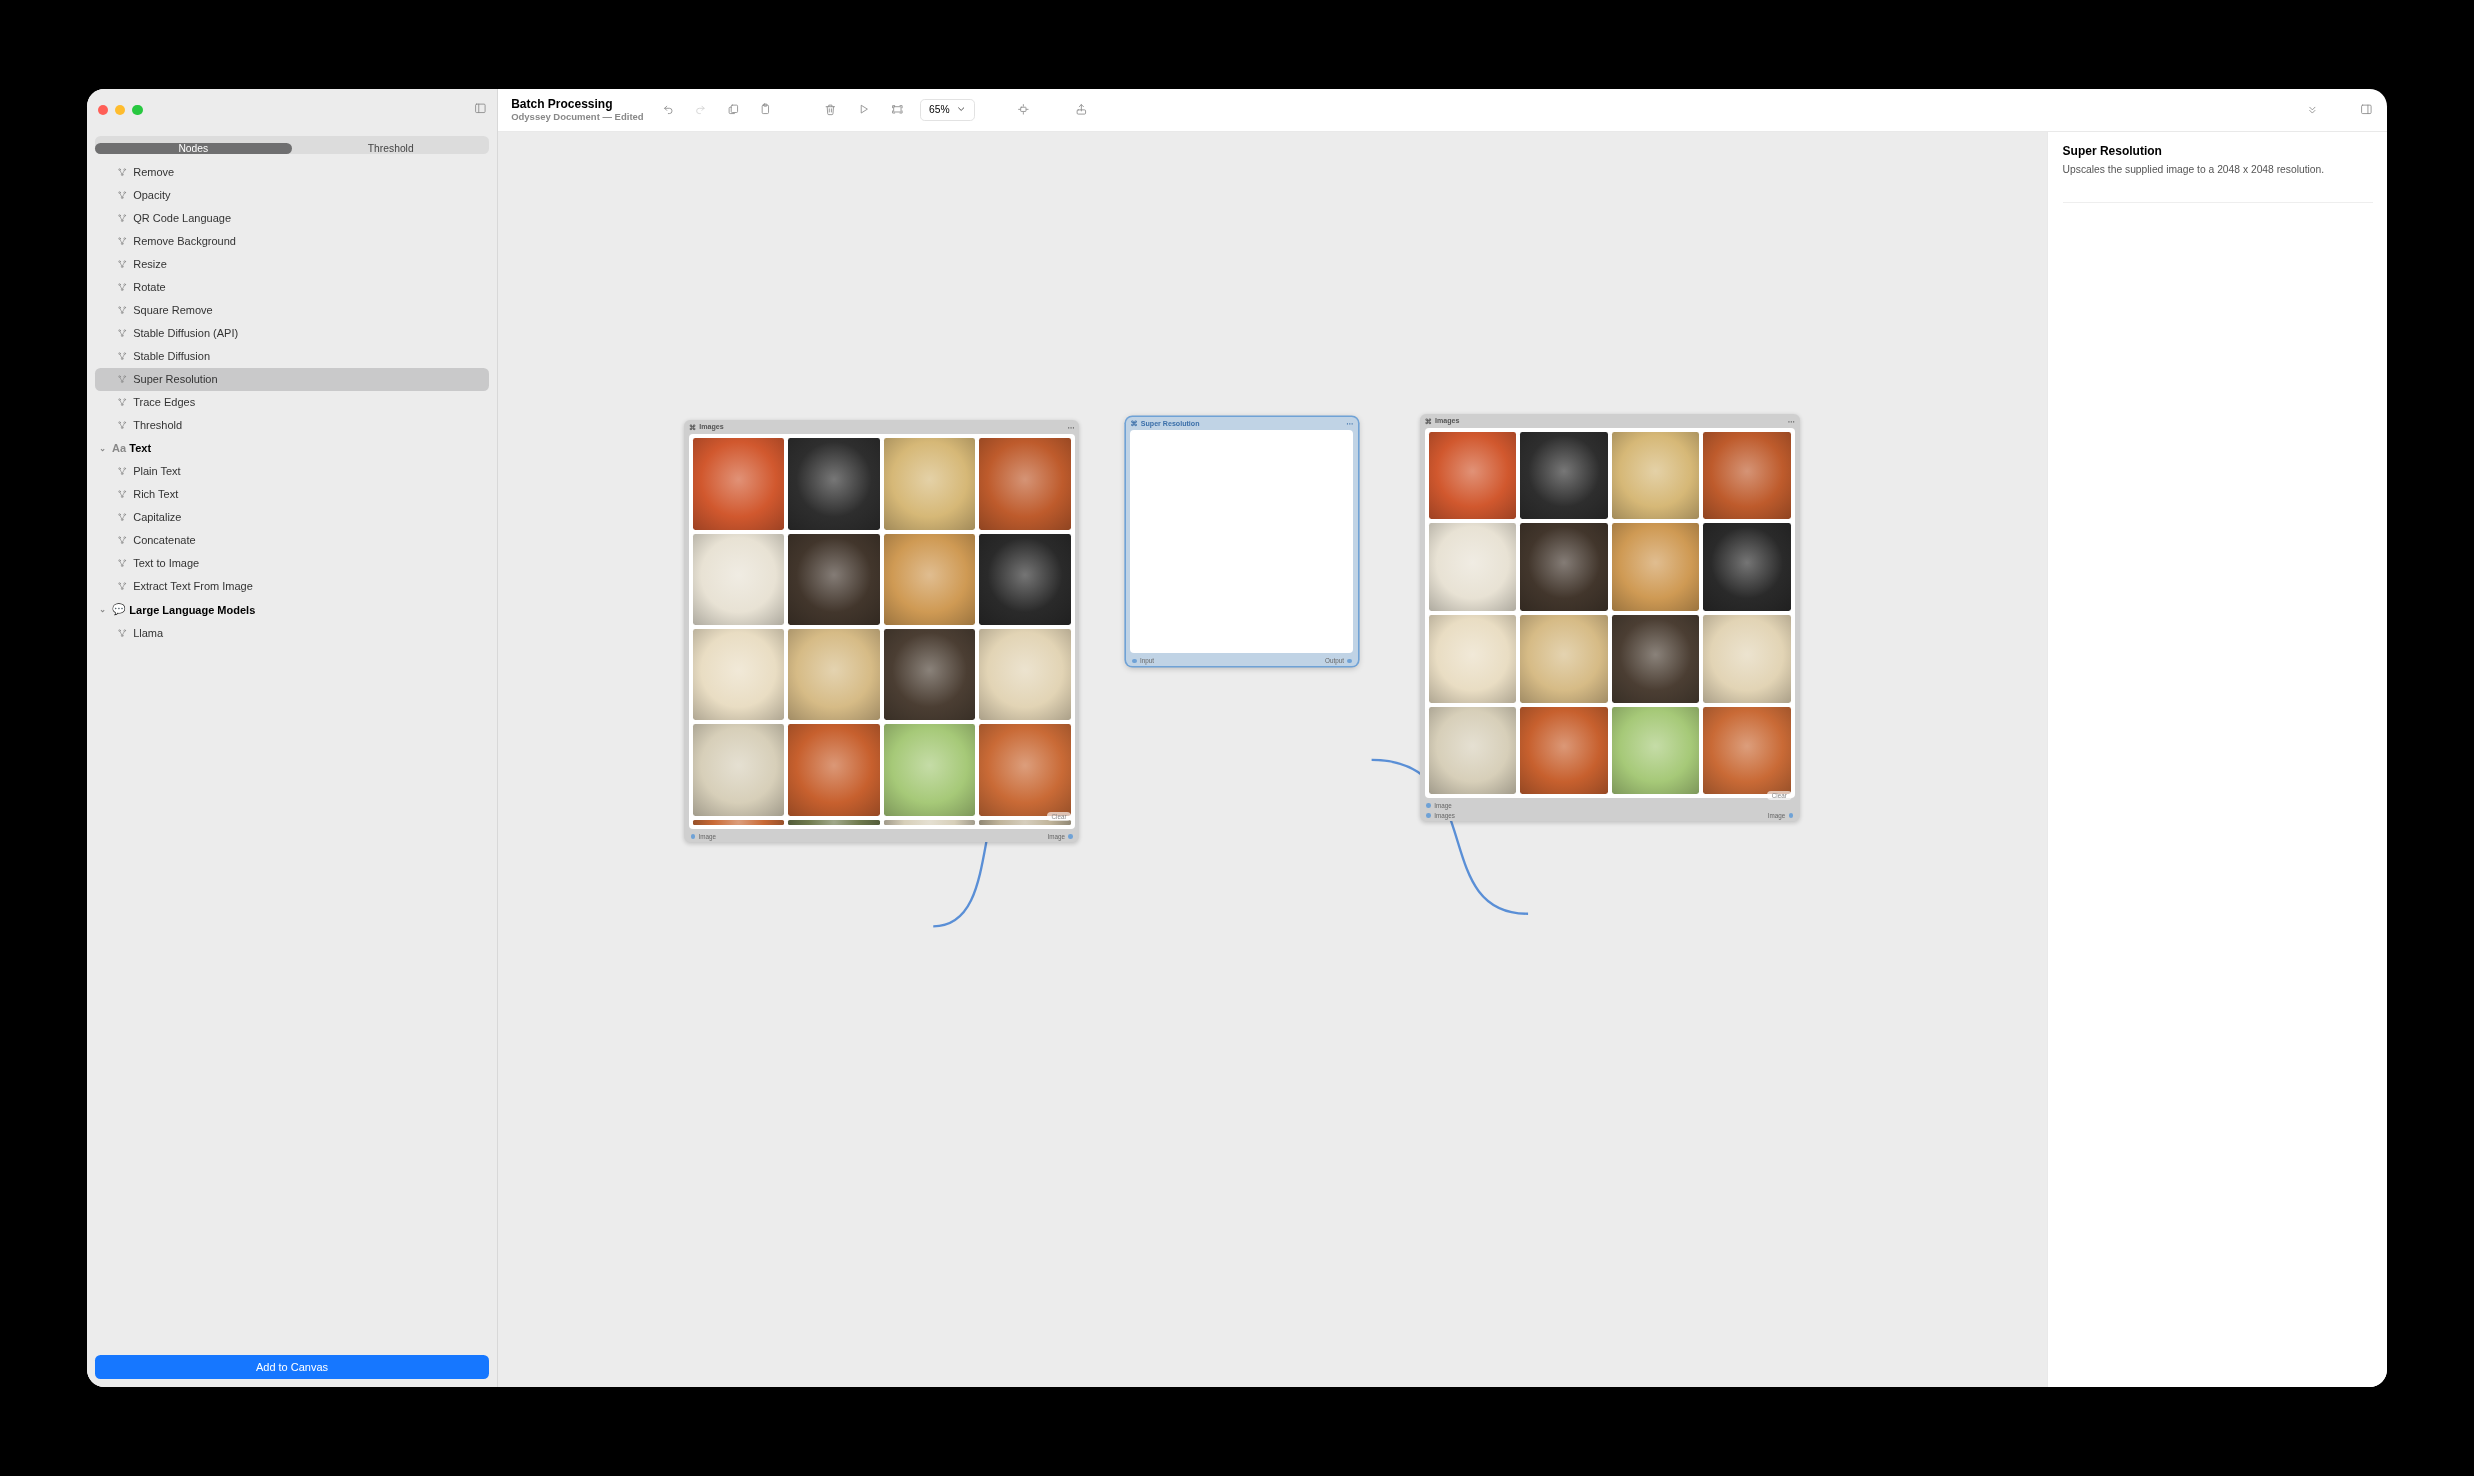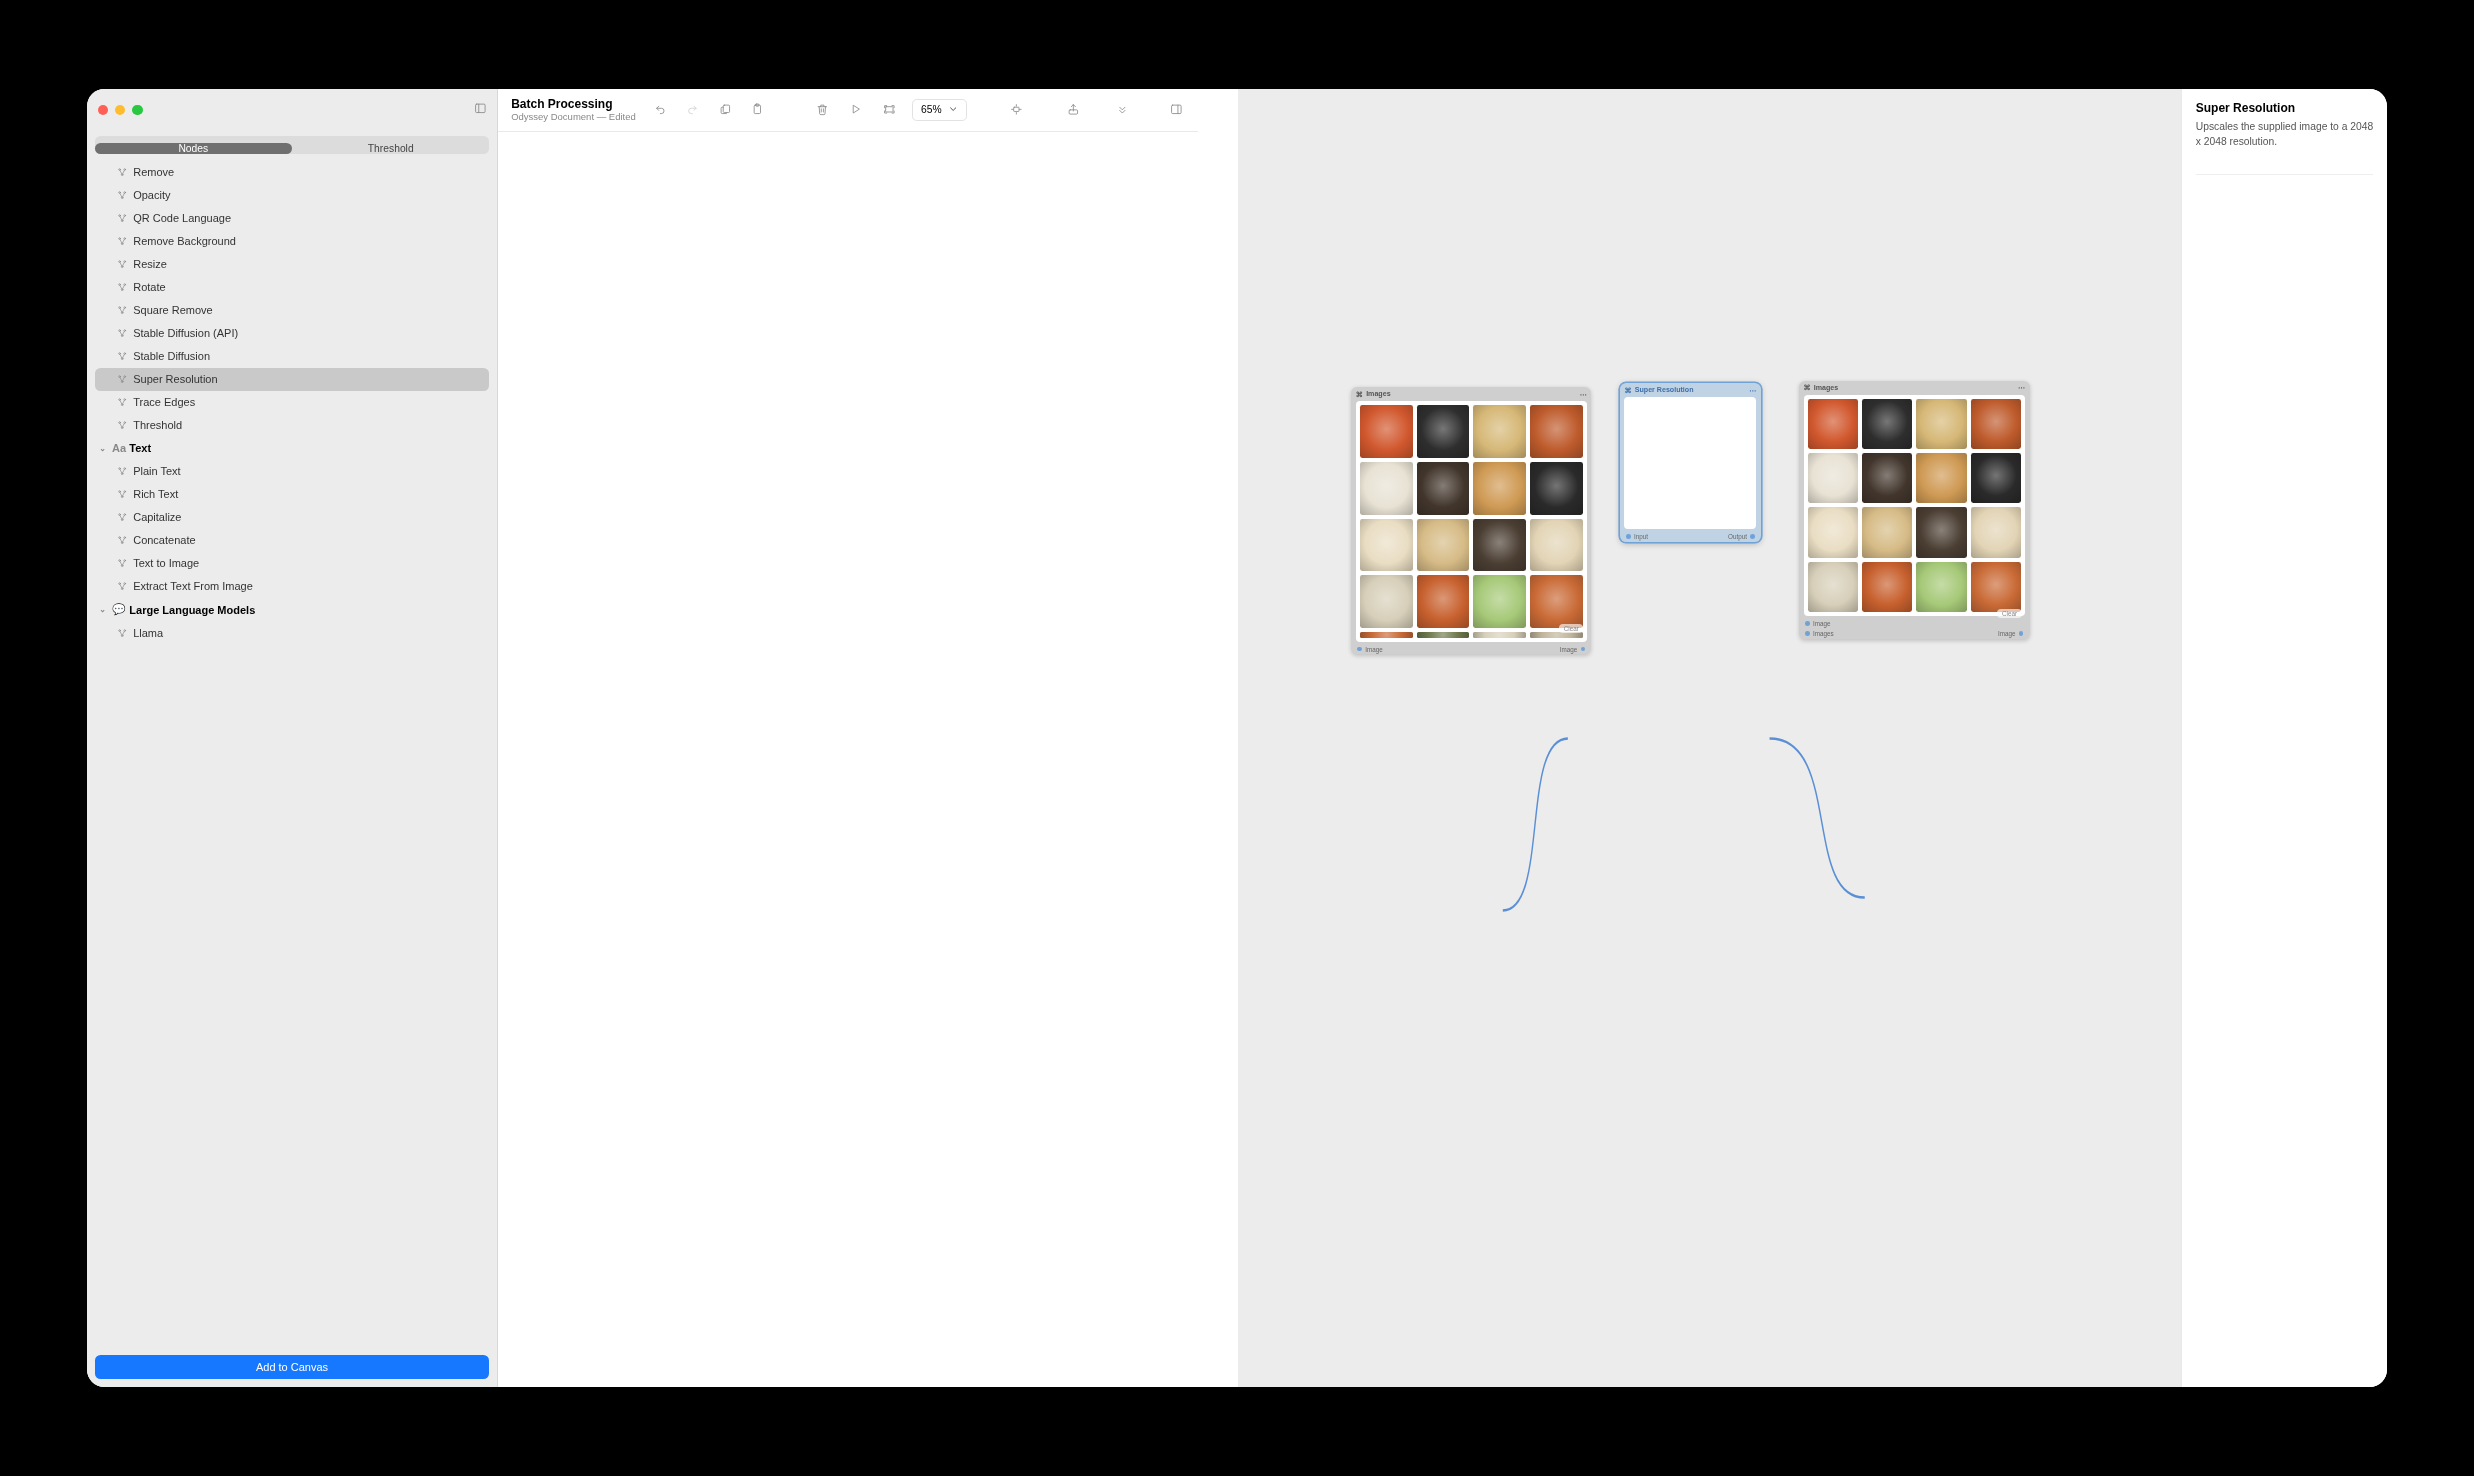--- a/index.html
+++ b/index.html
@@ -61,28 +61,28 @@
 .group-header {
   display:flex; align-items:center; gap:4.7px;
   padding:5.5px 3.2px 5.5px 4.7px; font-size:11px; font-weight:600; cursor:pointer;
 }
 .group-header .chev { color:#888; font-size:8px; width:8px;}
 .group-header .gicon { width:12.7px; text-align:center; color:#888;}
 .add-btn {
   margin:8px; height:24px; border:none; border-radius:5.5px;
   background:#1677ff; color:#fff; font-size:11px; font-weight:500; cursor:pointer;
 }
-.main { flex:1; display:flex; flex-direction:row;gap:40px; }
+.main { flex:1; display:flex; flex-direction:column; }
 .toolbar {
   height:43px; border-bottom:0.8px solid #e9e9e9; display:flex; align-items:center;
   padding:0 12.7px; gap:16px;
 }
 .title-block { min-width:103px; }
 .doc-title { font-size:12px; font-weight:600; }
-.doc-sub { font-size:9.5px; color:#888; }
+.doc-sub { font-size:9.5px; color:#888;font-weight:bold; }
 .tb-group { display:flex; gap:14.2px; align-items:center; }
 .tb-icon { color:#8a8a8a; cursor:pointer; display:flex; align-items:center; justify-content:center; width:17.4px; height:17.4px;}
 .zoom {
   display:flex; align-items:center; gap:6.3px; height:22px;
   border:0.8px solid #e2e2e2; border-radius:4.7px; padding:0 8px; font-size:10.3px; cursor:pointer;
 }
 .tb-spacer { flex:1; }
 .content { flex:1; display:flex; }
 .canvas { flex:1; background:#ececec; position:relative; overflow:hidden; }
 .inspector {

